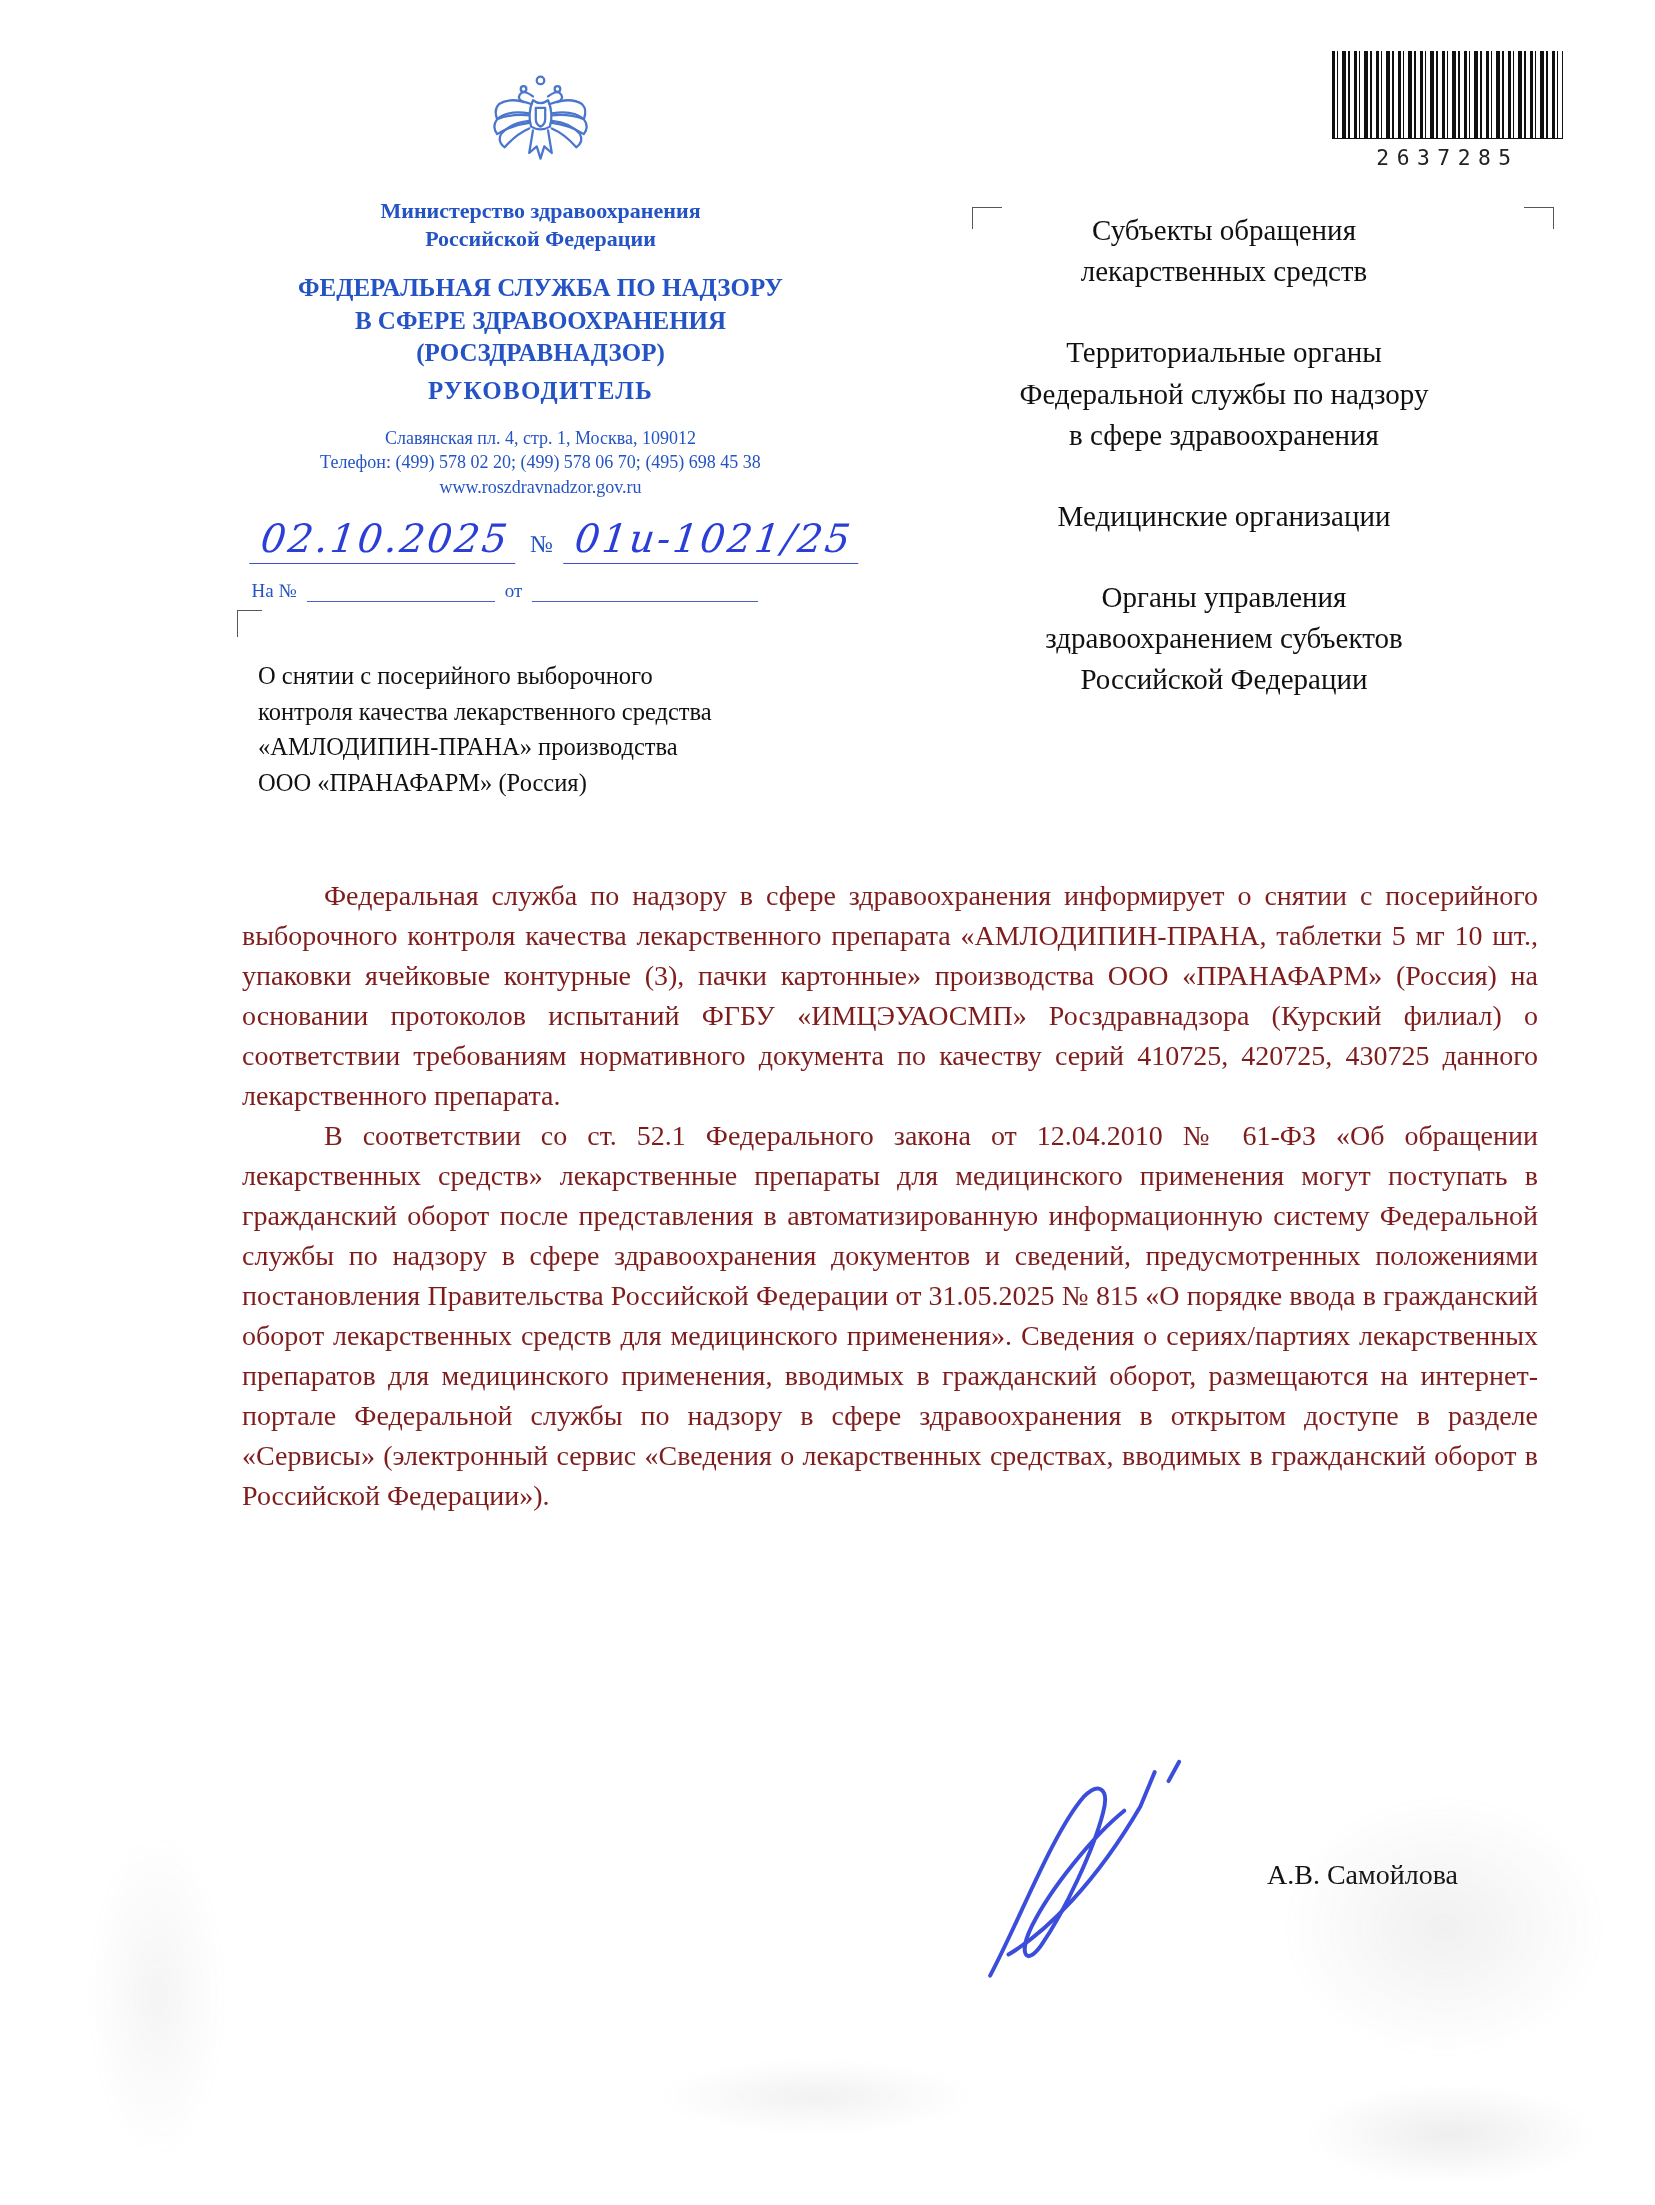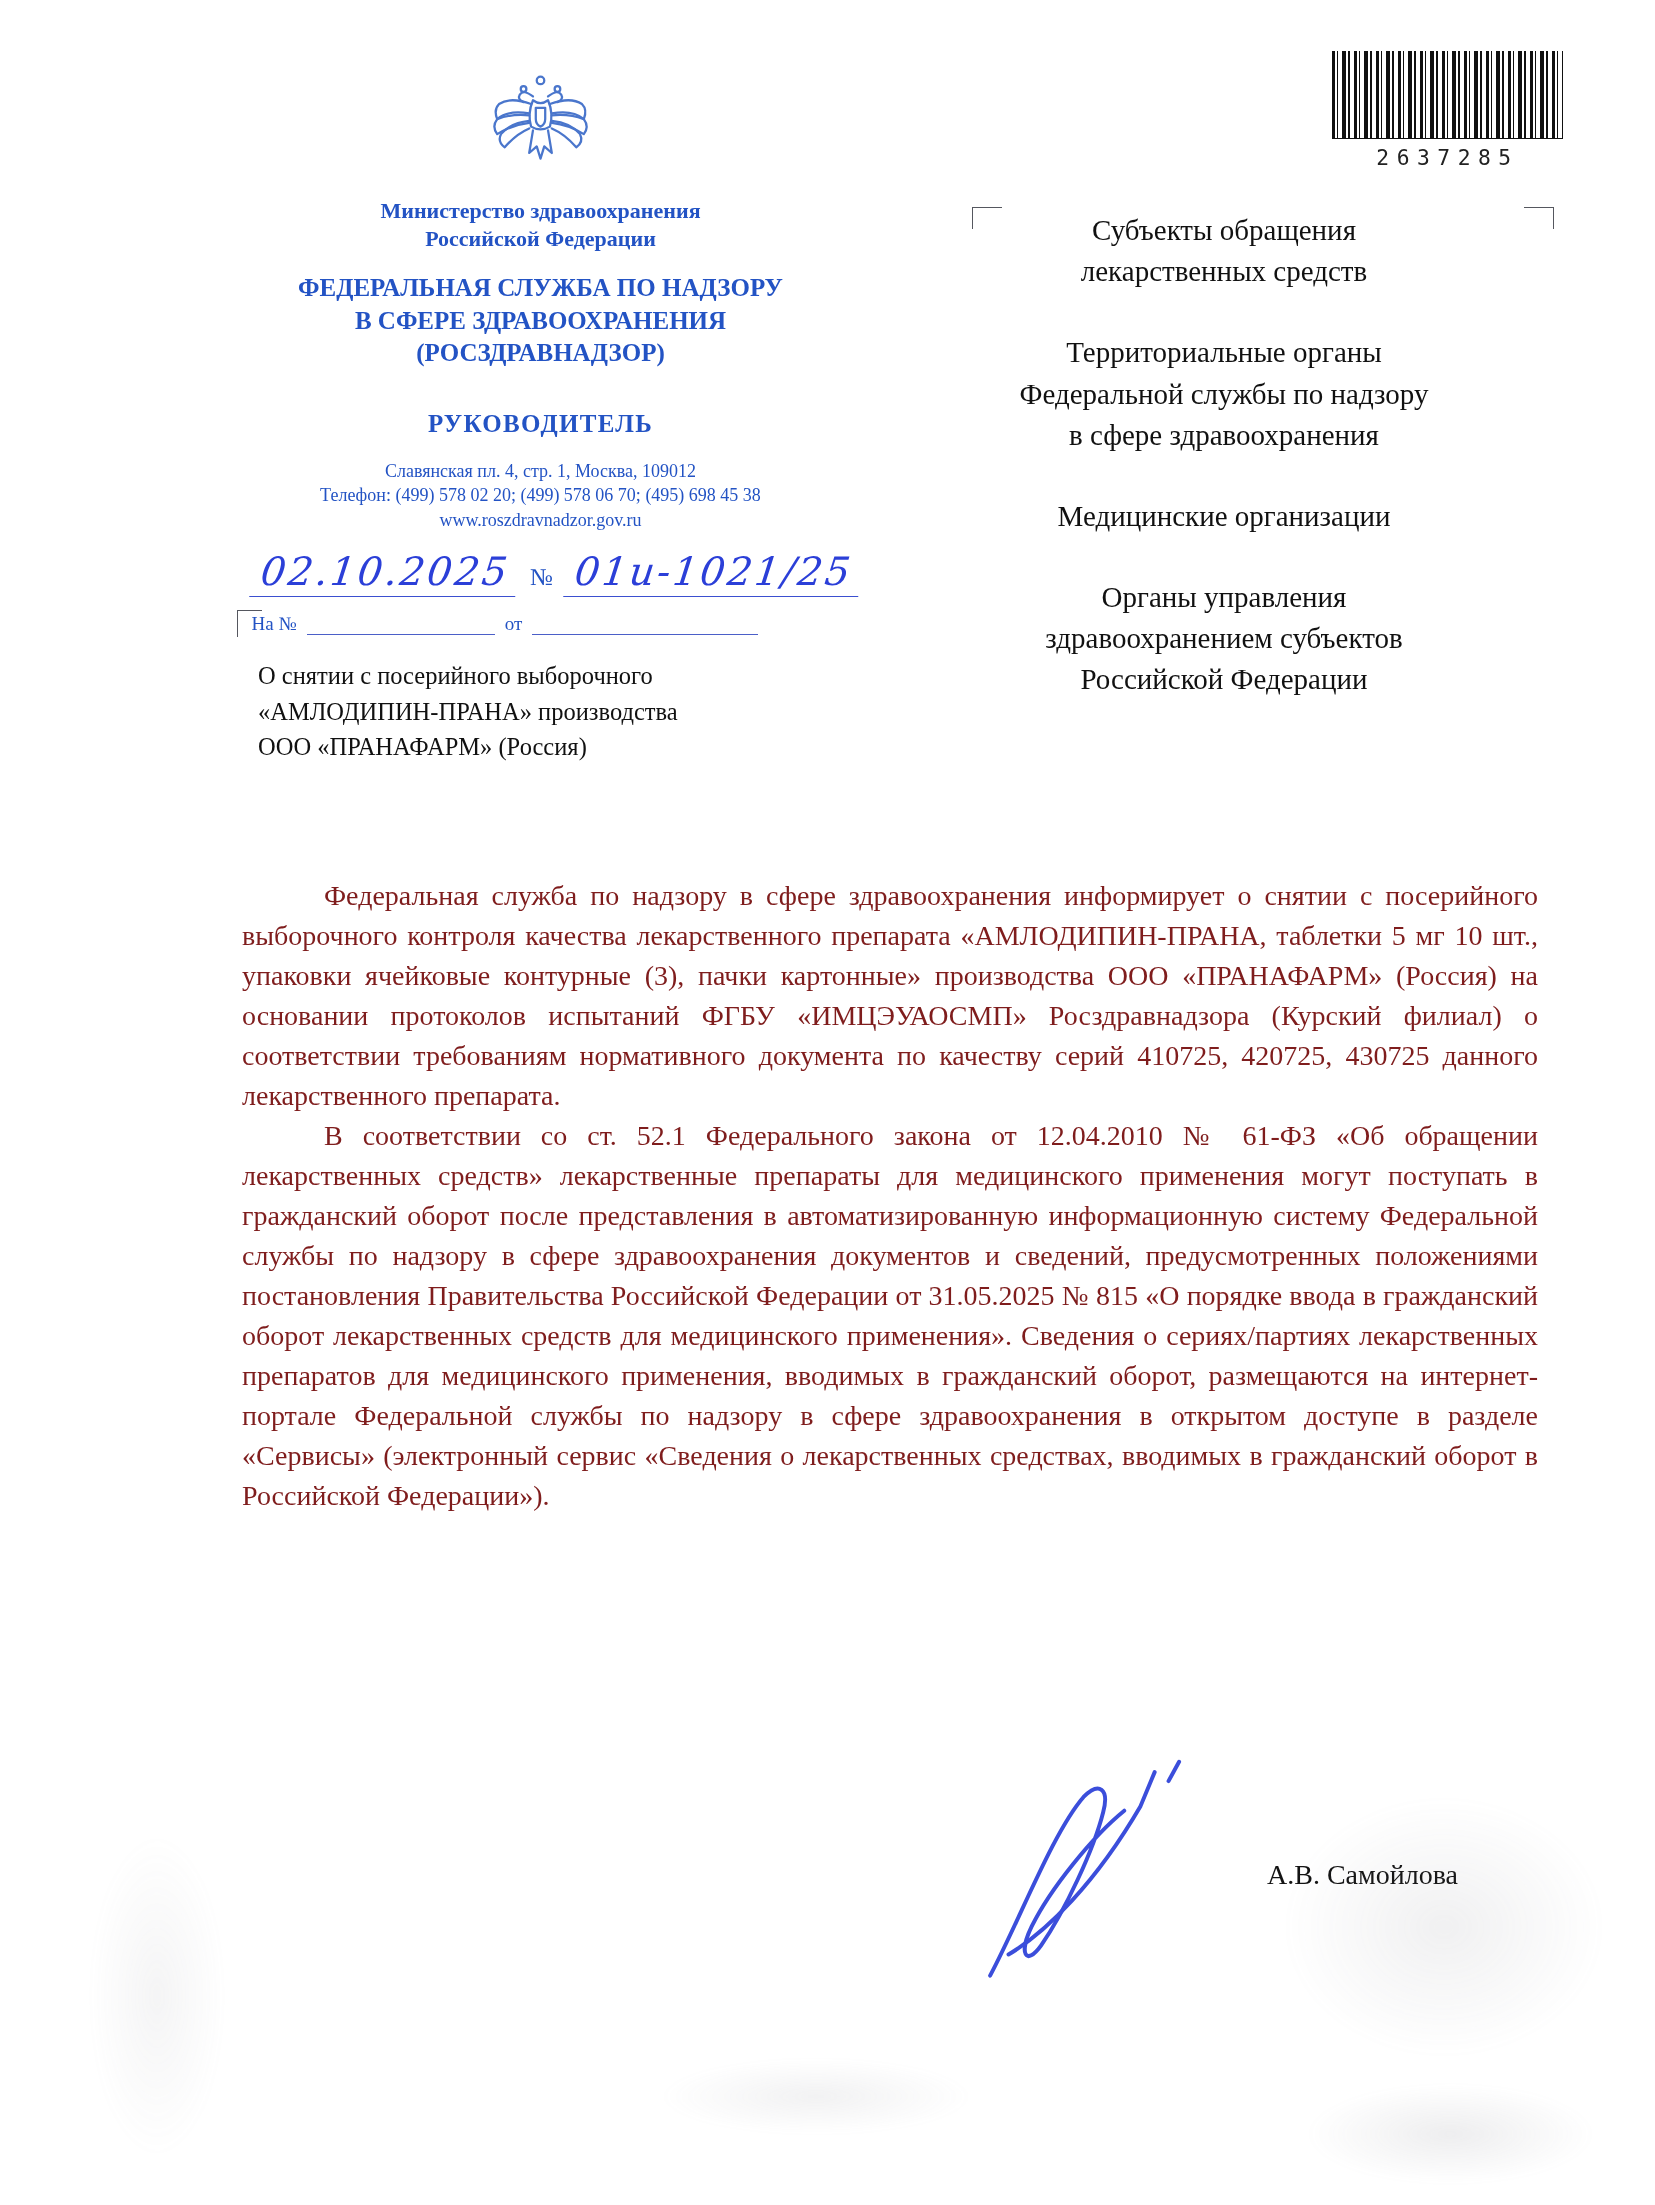--- a/index.html
+++ b/index.html
@@ -11,21 +11,21 @@
 
   
   .letterhead-left {
     position:absolute; left:239px; top:69px; width:603px;
     text-align:center; color:#2353c4;
   }
   .emblem { display:block; margin:0 auto 8.8px; }
   .ministry-line { font-weight:bold; font-size:22px; line-height:1.28; }
   .service-block { margin-top:19px; }
   .service-line { font-weight:bold; font-size:25px; line-height:1.3; }
-  .position-title { font-weight:bold; font-size:25px; letter-spacing:1.3px; margin-top:40px; }
+  .position-title { font-weight:bold; font-size:25px; letter-spacing:1.3px; margin-top:7px; }
   .contact-block { margin-top:21.3px; font-size:18px; line-height:1.35; }
 
   .docnum-line {
     margin-top:19px; display:flex; align-items:flex-end; gap:12.6px;
     justify-content:flex-start; padding-left:12.6px; color:#2353c4;
   }
   .handwritten {
     display:inline-block; font-family:"DejaVu Serif", serif; font-style:italic;
     font-size:39px; line-height:1.1; color:#2b3fd8; letter-spacing:2.5px;
     transform:skewX(-7deg); border-bottom:1.9px solid #3b4fd0; padding:0 8.8px 2.5px;
@@ -179,20 +179,21 @@
     </div>
     <div class="recipient">
       <div class="recipient-line">Органы управления</div>
       <div class="recipient-line">здравоохранением субъектов</div>
       <div class="recipient-line">Российской Федерации</div>
     </div>
   </div>
 
   <div class="subject">
     <div>О снятии с посерийного выборочного</div>
+    <div>контроля качества лекарственного средства</div>
     <div>«АМЛОДИПИН-ПРАНА» производства</div>
     <div>ООО «ПРАНАФАРМ» (Россия)</div>
   </div>
 
   <div class="body-text">
     <p>Федеральная служба по надзору в сфере здравоохранения информирует о снятии с посерийного выборочного контроля качества лекарственного препарата «АМЛОДИПИН-ПРАНА, таблетки 5 мг 10 шт., упаковки ячейковые контурные (3), пачки картонные» производства ООО «ПРАНАФАРМ» (Россия) на основании протоколов испытаний ФГБУ «ИМЦЭУАОСМП» Росздравнадзора (Курский филиал) о соответствии требованиям нормативного документа по качеству серий 410725, 420725, 430725 данного лекарственного препарата.</p>
     <p>В соответствии со ст. 52.1 Федерального закона от 12.04.2010 № 61-ФЗ «Об обращении лекарственных средств» лекарственные препараты для медицинского применения могут поступать в гражданский оборот после представления в автоматизированную информационную систему Федеральной службы по надзору в сфере здравоохранения документов и сведений, предусмотренных положениями постановления Правительства Российской Федерации от 31.05.2025 № 815 «О порядке ввода в гражданский оборот лекарственных средств для медицинского применения». Сведения о сериях/партиях лекарственных препаратов для медицинского применения, вводимых в гражданский оборот, размещаются на интернет-портале Федеральной службы по надзору в сфере здравоохранения в открытом доступе в разделе «Сервисы» (электронный сервис «Сведения о лекарственных средствах, вводимых в гражданский оборот в Российской Федерации»).</p>
   </div>
 
   <svg class="signature-scribble" width="295" height="251" viewBox="0 0 380 380" aria-hidden="true">

